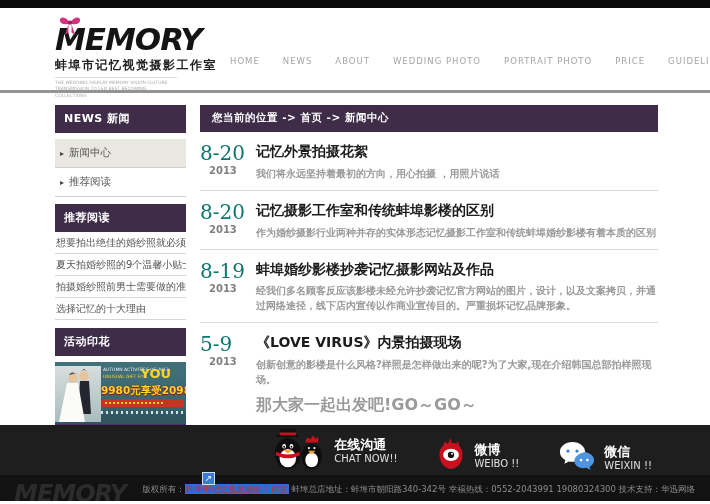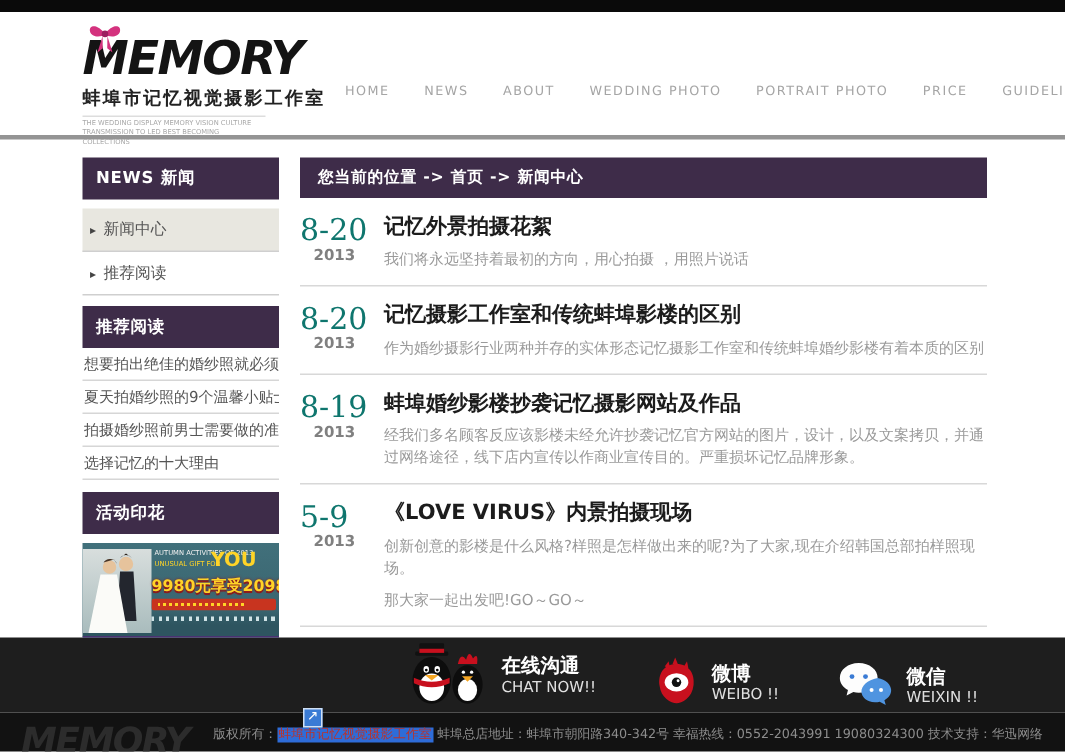--- a/index.html
+++ b/index.html
@@ -48,23 +48,23 @@
 
   
   .main { flex:1; min-width:0; }
   .breadcrumb { background:#3e2c49; color:#fff; font-size:10.5px; font-weight:bold; padding:6px 12px 7px; letter-spacing:0.5px; }
   .news-item { display:flex; padding:11px 0 9px; border-bottom:1px solid #d8d8d8; }
   .date-col { width:56px; flex:none; }
   .news-date { font-family:"DejaVu Serif","Liberation Serif",serif; font-size:20px; color:#0f766e; line-height:1; }
   .news-year { font-size:10px; font-weight:bold; color:#808080; padding-left:9px; margin-top:2px; }
   .item-body { flex:1; min-width:0; }
   .news-title { font-size:14px; font-weight:bold; color:#1c1c1c; line-height:1.2; cursor:pointer; }
-  .news-desc { font-size:10px; color:#9a9a9a; margin-top:6px; line-height:1.5; }
+  .news-desc { font-size:10px; color:#9a9a9a; margin-top:6px; line-height:1.5;font-weight:bold; }
   .news-desc2:empty { display:none; }
-  .news-desc2 { font-size:10px; color:#9a9a9a; line-height:1.5; }
+  .news-desc2 { font-size:16px; color:#9a9a9a; line-height:1.5; }
 
   
   .social-bar { height:50px; background:#1e1e1e; display:flex; align-items:flex-end; justify-content:flex-end; gap:40px; padding-right:58px; }
   .social-group { display:flex; align-items:center; gap:9px; cursor:pointer; }
   .social-text .t { font-size:13px; font-weight:bold; color:#fff; line-height:1.2; }
   .social-text .s { font-size:10px; color:#e0e0e0; line-height:1.2; }
 
   
   .footer { height:26px; background:#121212; overflow:hidden; display:flex; align-items:flex-start; }
   .footer-logo { font-size:24px; font-weight:bold; font-style:italic; color:#2c2c2c; letter-spacing:-1px; margin:7px 0 0 14px; flex:none; line-height:1; }

